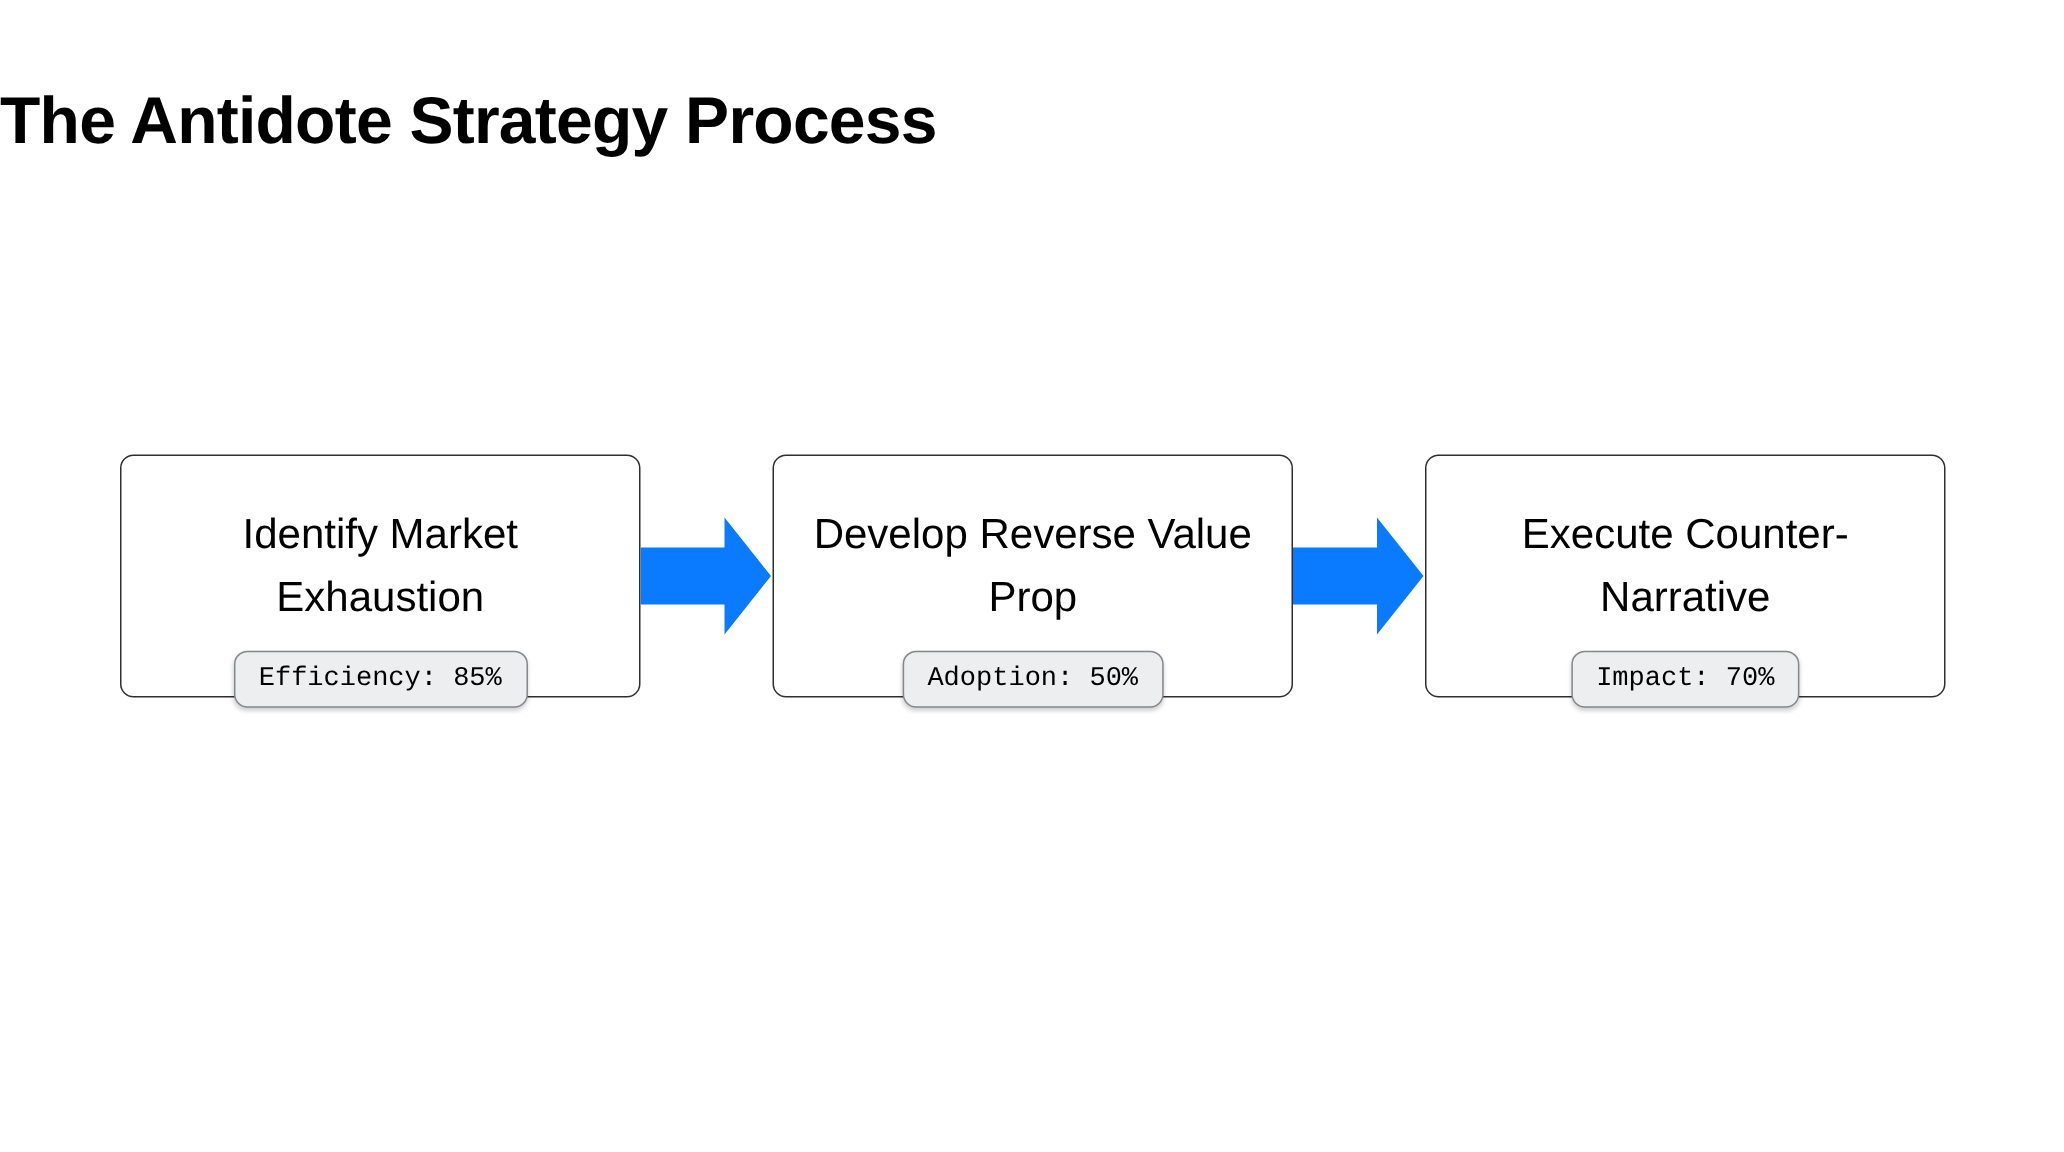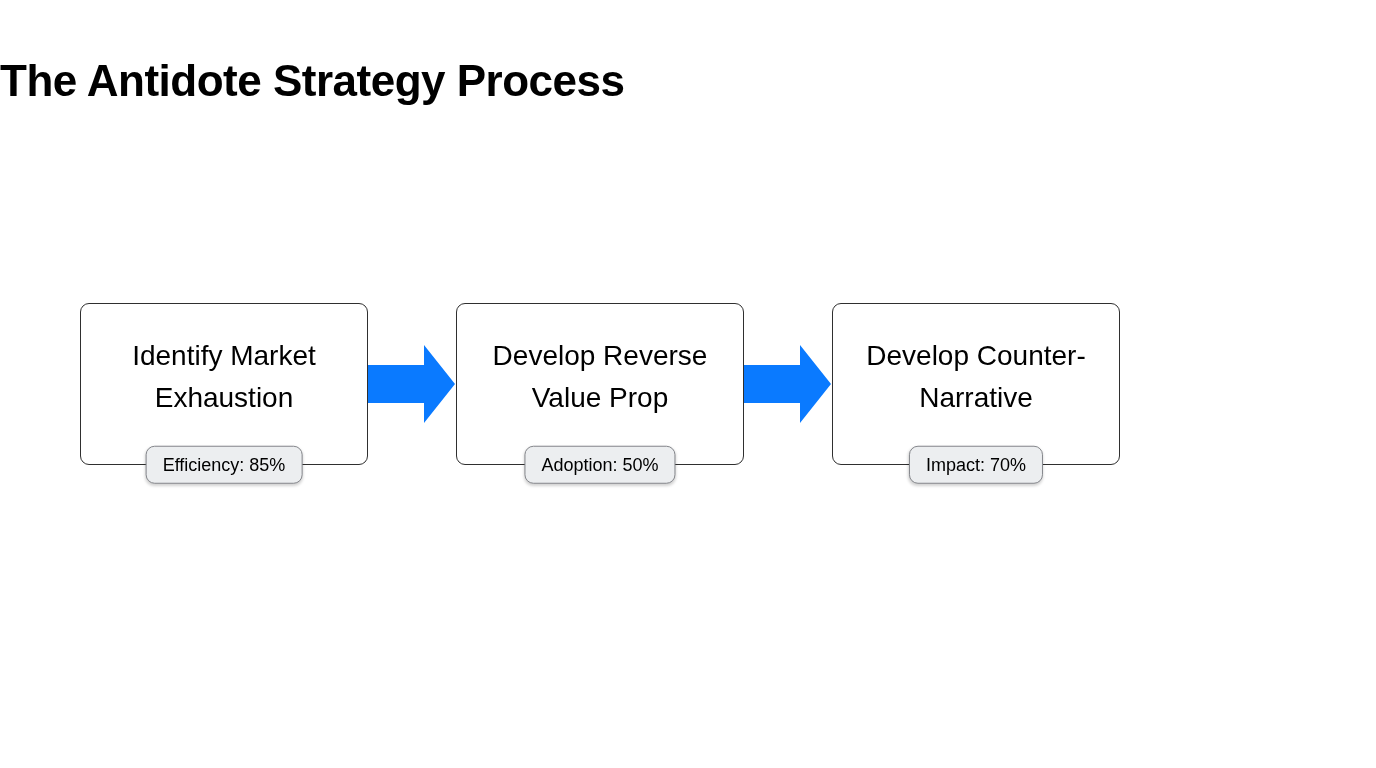--- a/index.html
+++ b/index.html
@@ -34,47 +34,48 @@
   }
   .flow {
     position: absolute;
     top: 303px; left: 80px;
     width: 1217px; height: 162px;
     display: flex;
     align-items: center;
   }
   .step {
     position: relative;
-    width: 288px; height: 162px;
+    width: 347px; height: 162px;
     background: var(--box-fill);
     border: 1.5px solid var(--box-border);
     border-radius: 9px;
     display: flex;
     align-items: center;
     justify-content: center;
     padding: 0 22px 14px 22px;
     flex: 0 0 auto;
   }
   .step-label {
     text-align: center;
     font-size: 28px;
     line-height: 42px;
     font-weight: 500;
     color: var(--text-color);
   }
   .badge {
     position: absolute;
-    left: 50%; bottom: 0;
+    left: 50%; bottom: 12px;
     transform: translate(-50%, 52%);
     background: var(--badge-fill);
     border: 1.5px solid var(--badge-border);
     border-radius: 9px;
     padding: 7px 16px;
     white-space: nowrap;
     box-shadow: 0 2px 3px rgba(0,0,0,0.18);
+    font-family: Liberation Mono, monospace;
   }
   .badge-text {
     font-size: 18px;
     line-height: 22px;
     font-weight: 400;
     color: var(--text-color);
   }
   .arrow {
     width: 88px; height: 80px;
     flex: 0 0 auto;
@@ -107,20 +108,20 @@
       <div class="badge">
         <span class="badge-text">Adoption: 50%</span>
       </div>
     </div>
 
     <svg class="arrow" viewBox="0 0 88 80" xmlns="http://www.w3.org/2000/svg" aria-hidden="true">
       <polygon points="0,21 56,21 56,1 87,40 56,79 56,59 0,59"></polygon>
     </svg>
 
     <div class="step">
-      <div class="step-label">Develop Counter-Narrative</div>
+      <div class="step-label">Execute Counter-Narrative</div>
       <div class="badge">
         <span class="badge-text">Impact: 70%</span>
       </div>
     </div>
 
   </div>
 </div>
 
 </body></html>

